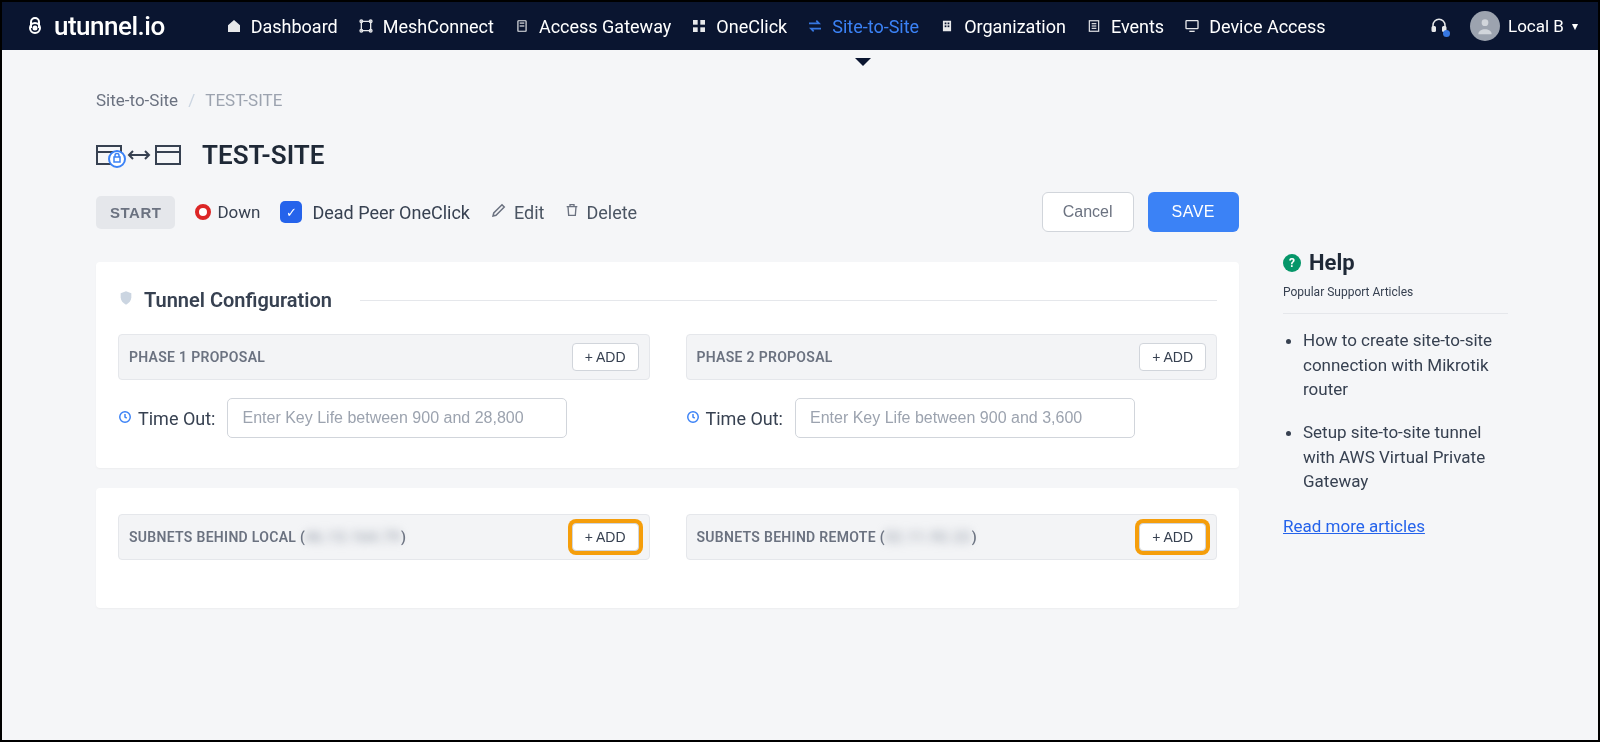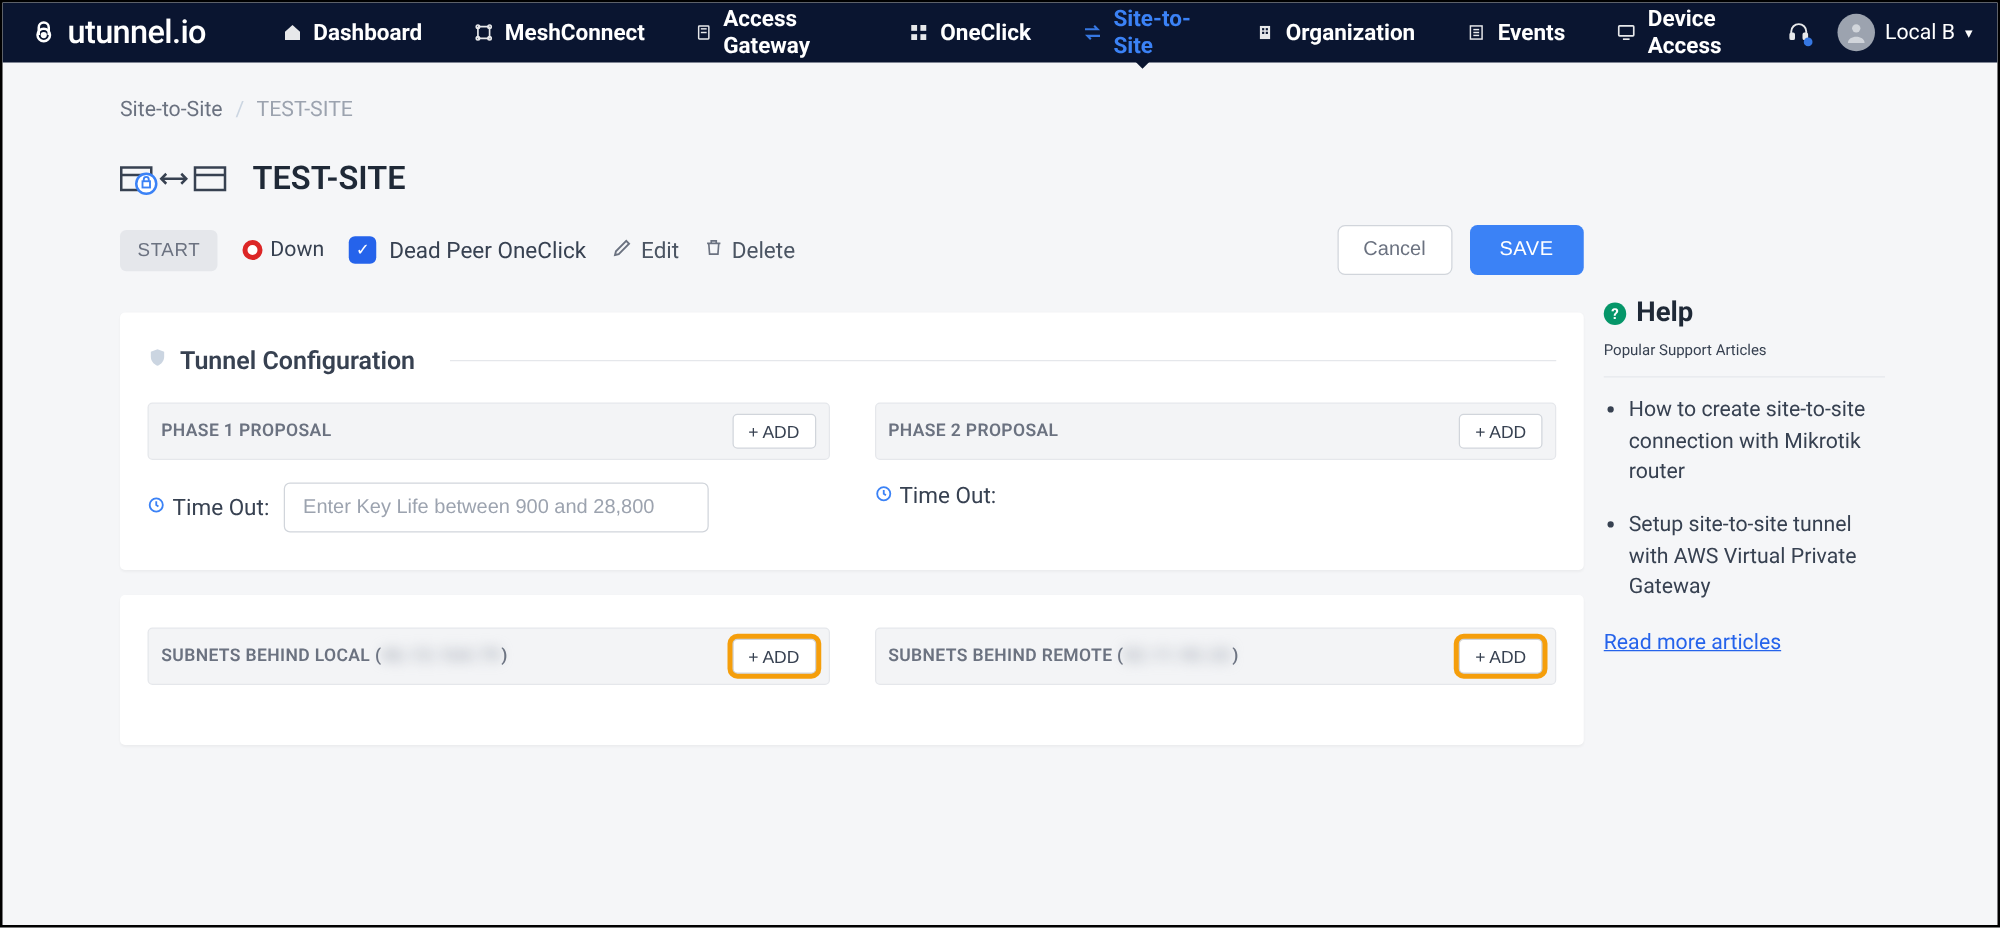--- a/index.html
+++ b/index.html
@@ -28,21 +28,21 @@
     font-size: 26px;
     font-weight: 500;
     letter-spacing: -0.5px;
     gap: 6px;
     margin-right: 40px;
   }
   .logo-icon {
     width: 26px; height: 26px;
     display:inline-flex; align-items:center; justify-content:center;
   }
-  .nav-links { display: flex; gap: 40px; flex: 1; font-weight: bold; }
+  .nav-links { display: flex; gap: 19px; flex: 1; }
   .nav-item {
     color: #fff;
     font-size: 18px;
     display: flex;
     align-items: center;
     gap: 8px;
     cursor: pointer;
     position: relative;
   }
   .nav-item.active { color: #3b82f6; }
@@ -62,41 +62,41 @@
   .avatar {
     width: 30px; height: 30px;
     background: #9ca3af;
     border-radius: 50%;
     display:inline-flex; align-items:center; justify-content:center;
   }
   .user-dd { color:#fff; display:flex; align-items:center; gap:8px; font-size:17px; cursor:pointer;}
   .caret-down { font-size:12px; }
 
   
-  .content { padding: 28px 90px 0 94px; display:flex; gap: 16px; }
+  .content { padding: 40px 90px 0 94px; display:flex; gap: 44px; }
   .main-col { flex: 1; min-width: 0; }
   .help-col { width: 225px; padding-top: 160px; }
 
   
   .breadcrumb { color:#6b7280; font-size:17px; margin-bottom: 30px; }
   .breadcrumb .sep { margin: 0 6px; color:#cbd5e1;}
   .breadcrumb .current { color:#9ca3af; }
 
   
   .title-row { display:flex; align-items:center; gap:16px; margin-bottom: 22px;}
   .title-icon { display:flex; align-items:center; gap:4px; color:#374151;}
   .page-title { font-size: 26px; font-weight: 600; color:#1f2937;}
 
   
   .actions-row { display:flex; align-items:center; margin-bottom: 30px;}
   .actions-left { display:flex; align-items:center; gap:20px;}
   .btn-start {
     background:#e5e7eb; color:#6b7280;
     border:none; padding:8px 14px; border-radius:5px;
-    font-size:15px; font-weight:400; letter-spacing:.5px;
+    font-size:15px; font-weight:700; letter-spacing:.5px;
   }
   .status-pill { display:flex; align-items:center; gap:6px; font-size:17px; color:#374151;}
   .status-dot {
     width:16px; height:16px; border-radius:50%;
     background:#fff; border:4px solid #dc2626;
     display:inline-block;
   }
   .dpd { display:flex; align-items:center; gap:10px; font-size:18px; color:#374151; }
   .chk {
     width:22px; height:22px; border-radius:5px;
@@ -392,20 +392,21 @@
           <div class="timeout-row">
             <span class="timeout-label">
               <span class="clock">
                 <svg width="14" height="14" viewBox="0 0 24 24" fill="none" stroke="#3b82f6" stroke-width="2.5">
                     <circle cx="12" cy="12" r="9"></circle>
                     <path d="M12 7v5l3 2"></path>
                   </svg>
               </span>
               <span>Time Out:</span>
             </span>
+            <input class="input-text" type="text" placeholder="Enter Key Life between 900 and 3,600" style="">
           </div>
         </div>
       </div>
     </div>
 
     <div class="card">
       <div class="two-col">
         <div class="phase-block">
           <div class="phase-header">
             <span class="phase-label">

